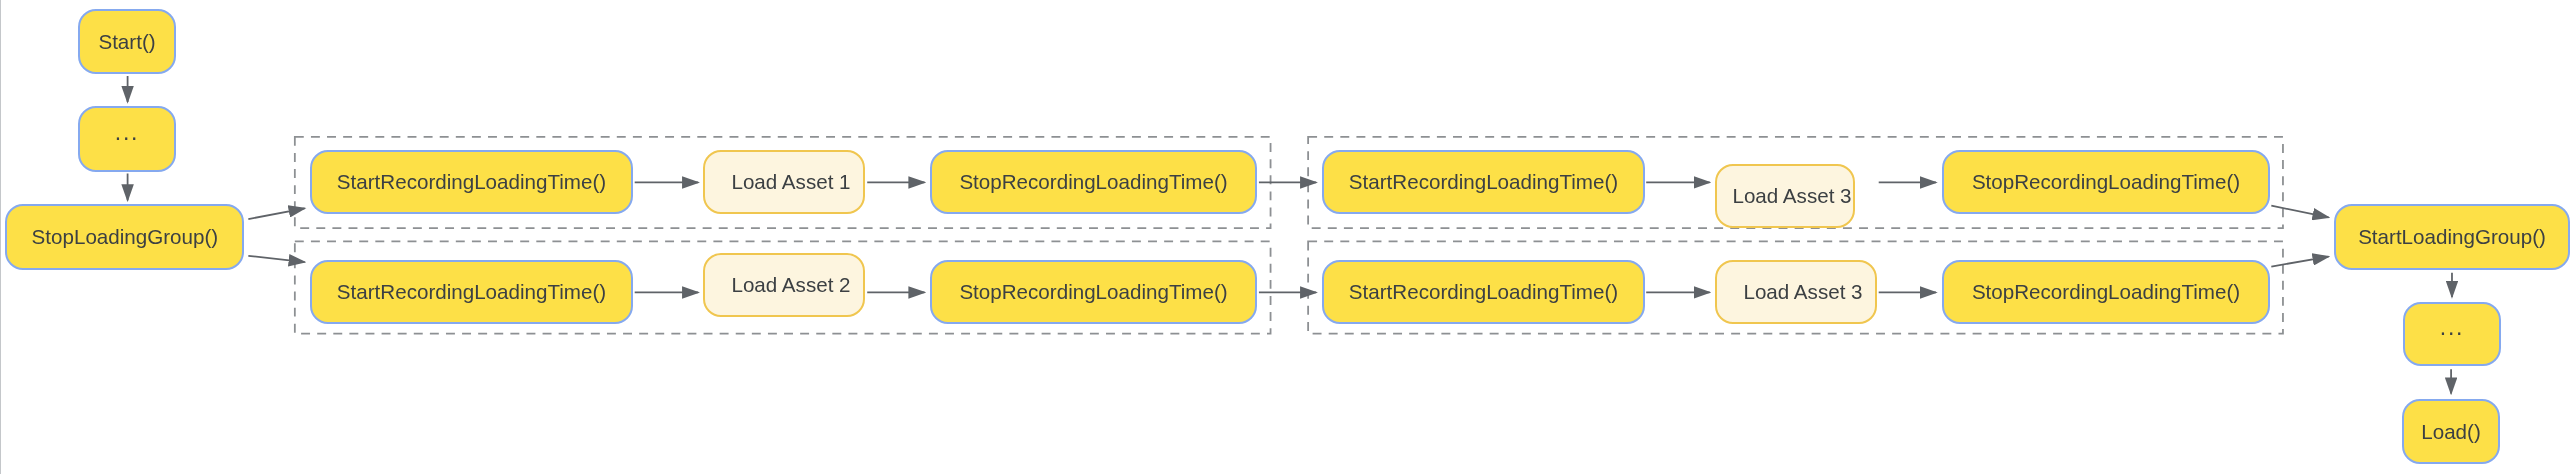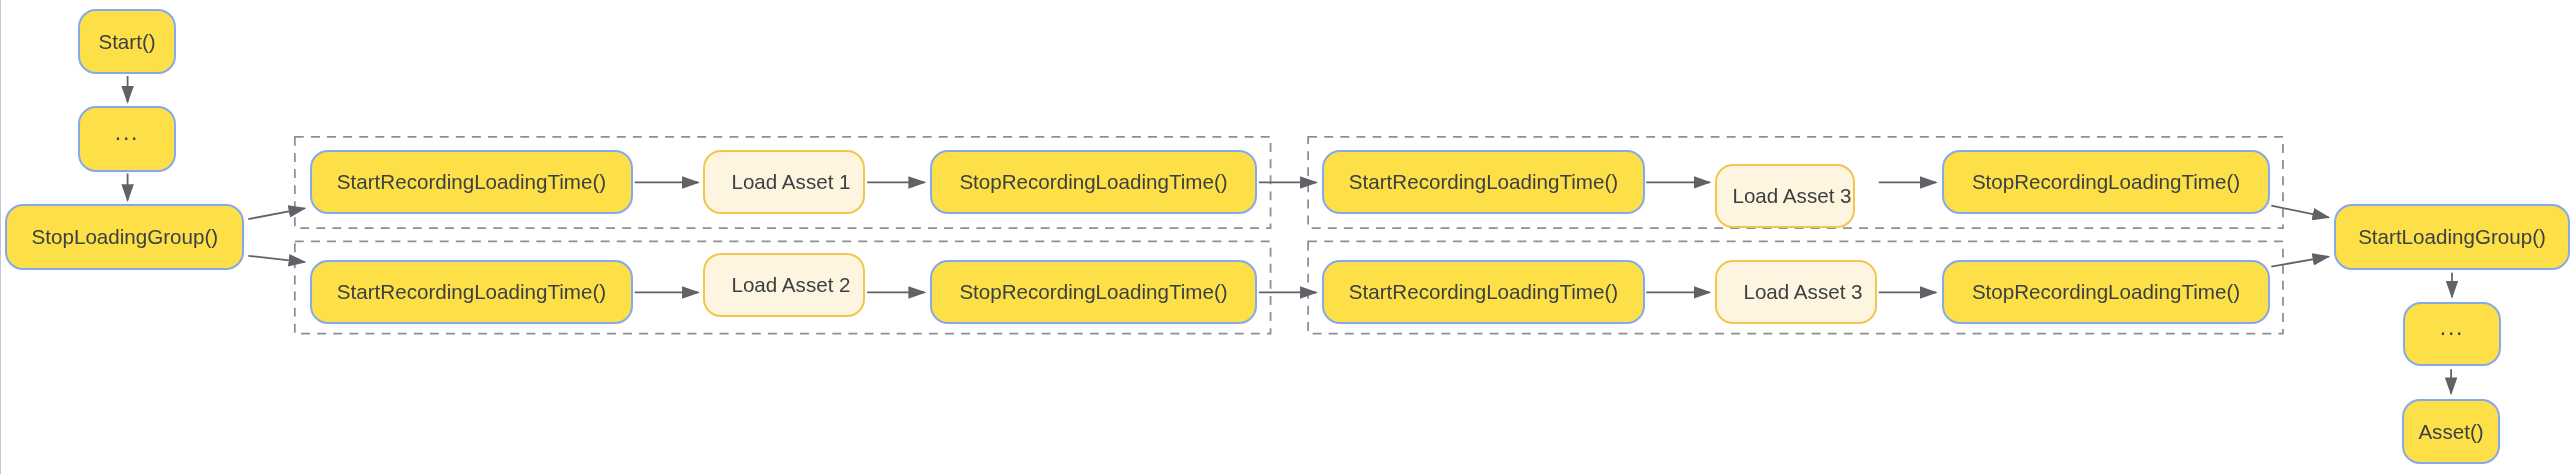--- a/index.html
+++ b/index.html
@@ -107,16 +107,16 @@
   <div class="node process" style="left:1322px; top:150px; width:323px; height:64px">StartRecordingLoadingTime()</div>
   <div class="node asset" style="left:1715px; top:164px; width:140px; height:64px">Load Asset 3</div>
   <div class="node process" style="left:1942px; top:150px; width:328px; height:64px">StopRecordingLoadingTime()</div>
 
   <div class="node process" style="left:1322px; top:260px; width:323px; height:64px">StartRecordingLoadingTime()</div>
   <div class="node asset" style="left:1715px; top:260px; width:162px; height:64px">Load Asset 3</div>
   <div class="node process" style="left:1942px; top:260px; width:328px; height:64px">StopRecordingLoadingTime()</div>
 
   <div class="node process" style="left:2334px; top:204px; width:236px; height:66px">StartLoadingGroup()</div>
   <div class="node process ellipsis" style="left:2403px; top:302px; width:98px; height:64px">...</div>
-  <div class="node process" style="left:2402px; top:399px; width:98px; height:65px">Asset()</div>
+  <div class="node process" style="left:2402px; top:399px; width:98px; height:65px">Load()</div>
 
 </div>
 
 
 </body></html>

